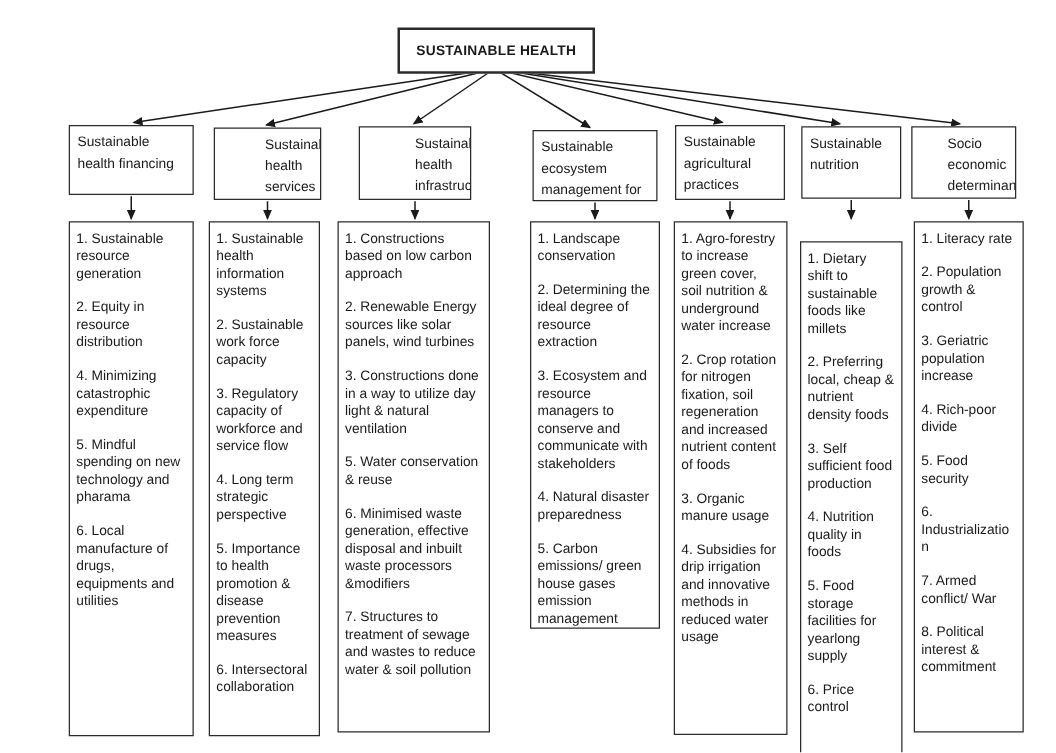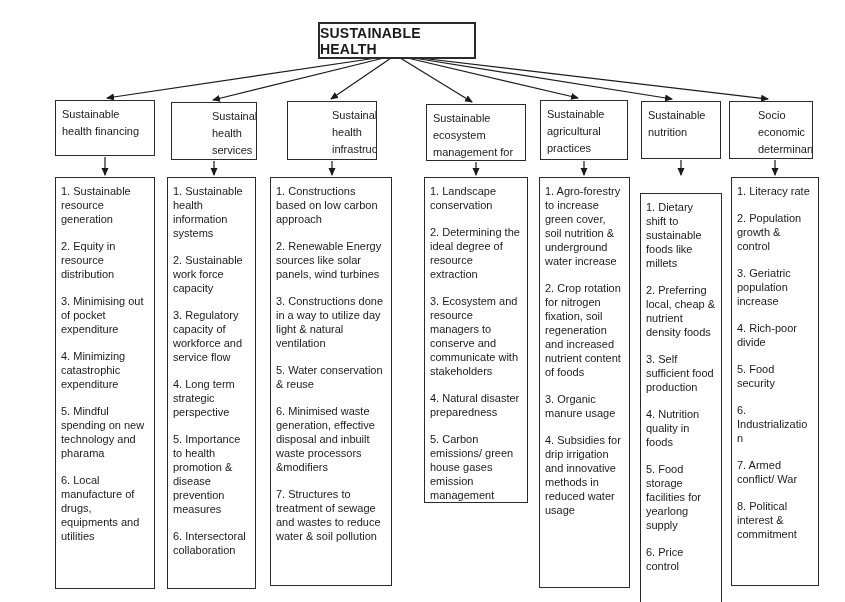--- a/index.html
+++ b/index.html
@@ -5,21 +5,21 @@
   html,body{margin:0;padding:0;background:#ffffff;}
   .canvas{
     position:relative;width:845px;height:602px;background:#ffffff;
     font-family:"Liberation Sans",sans-serif;color:#1a1a1a;overflow:hidden;
   }
   svg.arrows{position:absolute;left:0;top:0;width:845px;height:602px;pointer-events:none;}
   .root-box{
     position:absolute;left:318px;top:22px;width:154px;height:33px;
     border:2px solid #2b2b2b;background:#fff;
     display:flex;align-items:center;justify-content:center;
-    font-weight:bold;font-size:14px;letter-spacing:.2px;
+    font-weight:bold;font-size:11px;letter-spacing:.2px;
   }
   .hbox{
     position:absolute;border:1.5px solid #2b2b2b;background:#fff;
     font-size:11px;line-height:17px;padding:5px 6px;overflow:hidden;
     box-sizing:border-box;
   }
   .dbox{
     position:absolute;border:1.5px solid #2b2b2b;background:#fff;
     font-size:11px;line-height:14px;padding:6px 5px;overflow:hidden;
     box-sizing:border-box;overflow-wrap:break-word;
@@ -79,21 +79,20 @@
   <div class="hbox h2">Sustainable health services</div>
   <div class="hbox h3">Sustainable health infrastructure</div>
   <div class="hbox h4">Sustainable ecosystem management for health</div>
   <div class="hbox h5">Sustainable agricultural practices</div>
   <div class="hbox h6">Sustainable nutrition</div>
   <div class="hbox h7">Socio economic determinants</div>
 
   <div class="dbox d1">
     <p>1. Sustainable resource generation</p>
     <p>2. Equity in resource distribution</p>
-    <p>3. Minimising out of pocket expenditure</p>
     <p>4. Minimizing catastrophic expenditure</p>
     <p>5. Mindful spending on new technology and pharama</p>
     <p>6. Local manufacture of drugs, equipments and utilities</p>
   </div>
 
   <div class="dbox d2">
     <p>1. Sustainable health information systems</p>
     <p>2. Sustainable work force capacity</p>
     <p>3. Regulatory capacity of workforce and service flow</p>
     <p>4. Long term strategic perspective</p>

